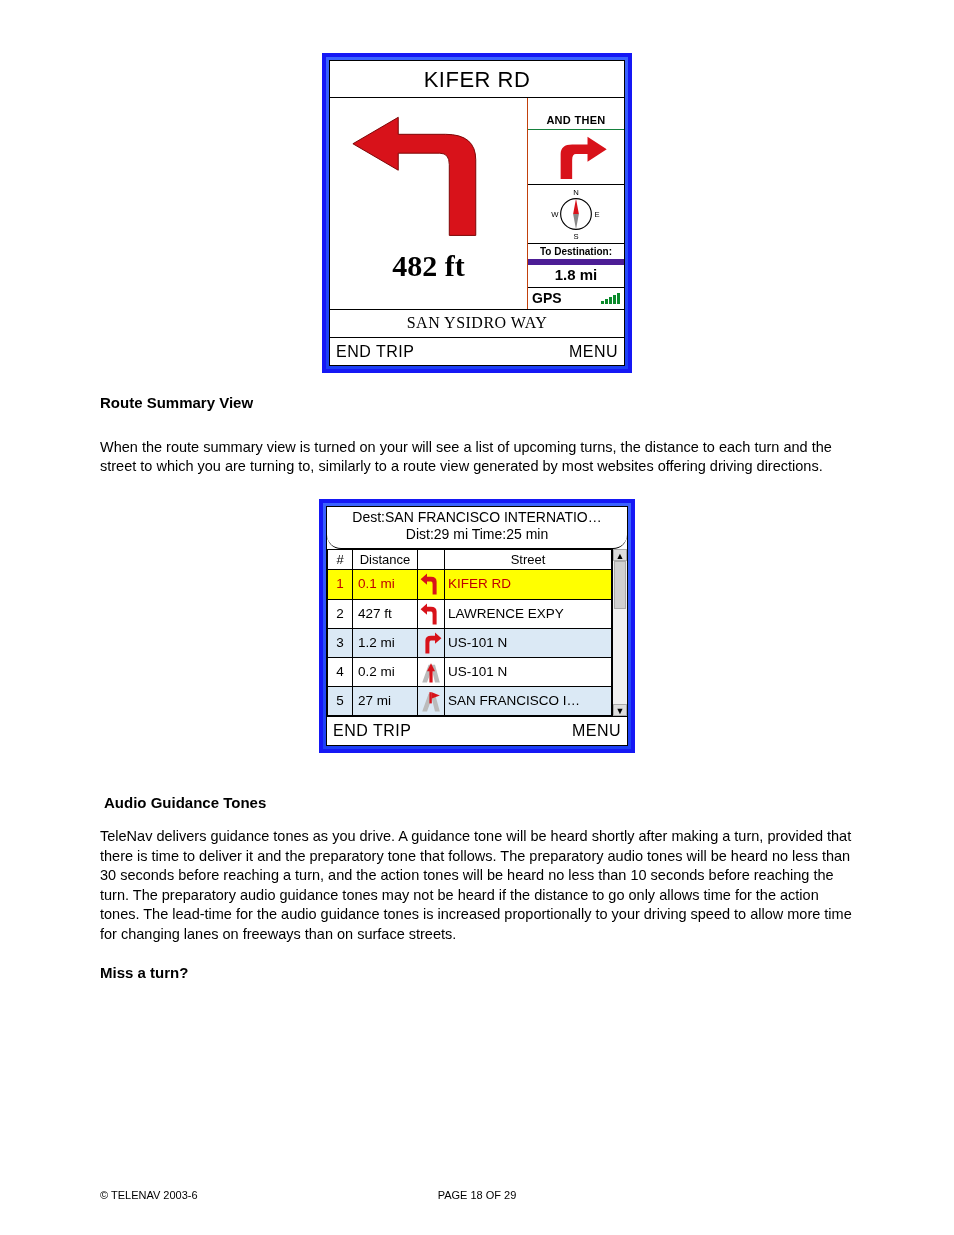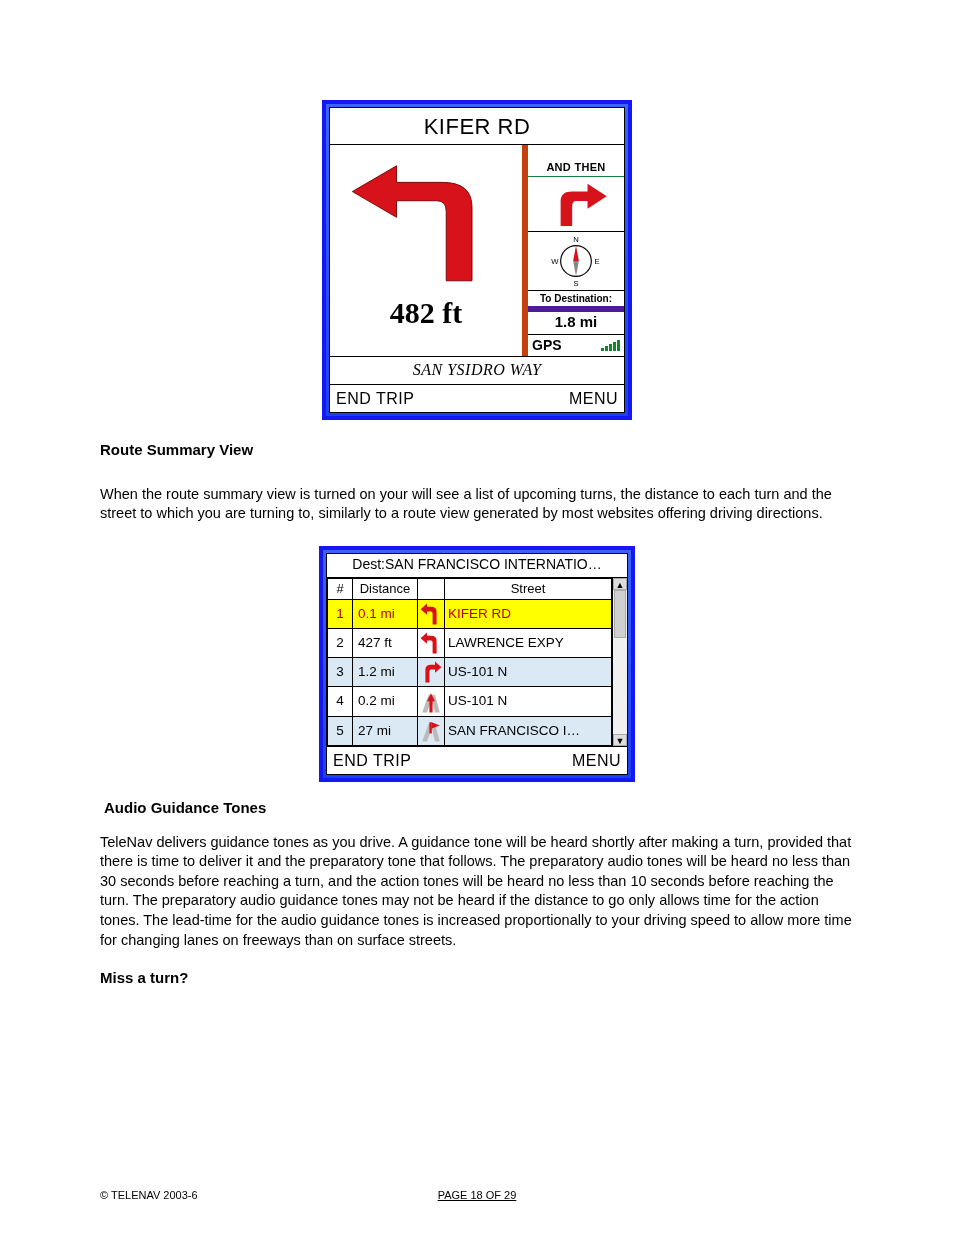--- a/index.html
+++ b/index.html
@@ -8,21 +8,21 @@
     color: #000;
     background: #fff;
     margin: 0;
     padding: 0;
     line-height: 1.35;
   }
   .page {
     width: 954px;
     min-height: 1235px;
     box-sizing: border-box;
-    padding: 100px 100px 35px 100px;
+    padding: 53px 100px 35px 100px;
     position: relative;
   }
   .center { text-align: center; }
   .screenshot-frame {
     display: inline-block;
     border: 4px solid #1518f5;
     background: linear-gradient(#3b63ff, #1c3ff5);
     padding: 3px;
   }
   .nav-screen {
@@ -39,21 +39,21 @@
     padding: 4px 0 2px 0;
   }
   .nav-body {
     display: flex;
     border-bottom: 1px solid #000;
   }
   .nav-main {
     flex: 1;
     text-align: center;
     padding: 6px 4px 6px 4px;
-    border-right: 6px solid #c2410c;
+    border-right: 1px solid #c2410c;
   }
   .big-arrow-wrap { height: 140px; position: relative; }
   .nav-dist {
     font-family: Georgia, "Times New Roman", serif;
     font-weight: bold;
     font-size: 30px;
     margin-top: 2px;
   }
   .nav-side { width: 96px; display: flex; flex-direction: column; }
   .and-then-lbl {
@@ -95,21 +95,20 @@
   }
   .bars { display: inline-flex; align-items: flex-end; gap: 1px; }
   .bars span { width: 3px; background: #0a8a2b; display: inline-block; }
   .current-road {
     font-family: "Book Antiqua", Georgia, serif;
     font-size: 16px;
     text-align: center;
     border-bottom: 1px solid #000;
     padding: 2px 0 3px 0;
     letter-spacing: 0.5px;
-    font-style: italic;
   }
   .soft-row {
     display: flex;
     justify-content: space-between;
     font-family: "Arial Narrow", Arial, sans-serif;
     font-size: 16px;
     font-weight: 500;
     padding: 3px 6px;
     letter-spacing: 0.5px;
   }
@@ -125,20 +124,21 @@
     width: 300px;
     background: #fff;
     border: 1px solid #000;
     font-family: "Trebuchet MS", Arial, sans-serif;
     font-size: 14px;
   }
   .sum-head {
     border-bottom: 1px solid #000;
     padding: 2px 6px 4px 6px;
     line-height: 1.25;
+    border-radius: 14px;
   }
   .sum-table-wrap { display: flex; }
   .sum-table { flex: 1; border-collapse: collapse; width: 100%; }
   .sum-table th, .sum-table td {
     border: 1px solid #000;
     padding: 5px 3px;
     font-weight: normal;
     text-align: left;
     font-size: 13.5px;
     white-space: nowrap;
@@ -183,21 +183,20 @@
     left: 100px;
     right: 100px;
     font-size: 11px;
     display: flex;
     justify-content: space-between;
   }
   .footer-center {
     position: absolute;
     left: 0; right: 0;
     text-align: center;
-    text-decoration: underline;
   }
 </style>
 </head>
 <body>
 
 <div class="page">
 
   <div class="center">
     <div class="screenshot-frame">
       <div class="nav-screen">
@@ -253,20 +252,21 @@
   </div>
 
   <div class="sec-head">Route Summary View</div>
   <p class="para">When the route summary view is turned on your will see a list of upcoming turns, the distance to each turn and the street to which you are turning to, similarly to a route view generated by most websites offering driving directions.</p>
 
   <div class="center" style="margin-top:22px">
     <div class="screenshot-frame">
       <div class="summary-screen">
         <div class="sum-head">
           <div>Dest:SAN FRANCISCO INTERNATIO…</div>
+          <div>Dist:29 mi Time:25 min</div>
         </div>
         <div class="sum-table-wrap">
           <table class="sum-table">
             <thead>
               <tr>
                 <th>#</th>
                 <th>Distance</th>
                 <th></th>
                 <th>Street</th>
               </tr>
@@ -335,21 +335,21 @@
           </div>
         </div>
         <div class="soft-row" style="border-top:1px solid #000">
           <span>END TRIP</span>
           <span>MENU</span>
         </div>
       </div>
     </div>
   </div>
 
-  <div class="sec-head" style="margin-top:16px;padding-left:4px">Audio Guidance Tones</div>
+  <div class="sec-head" style="margin-top:40px;padding-left:4px">Audio Guidance Tones</div>
   <p class="para" style="margin-top:-10px">TeleNav delivers guidance tones as you drive. A guidance tone will be heard shortly after making a turn, provided that there is time to deliver it and the preparatory tone that follows.  The preparatory audio tones will be heard no less than 30 seconds before reaching a turn, and the action tones will be heard no less than 10 seconds before reaching the turn.   The preparatory audio guidance tones may not be heard if the distance to go only allows time for the action tones.   The lead-time for the audio guidance tones is increased proportionally to your driving speed to allow more time for changing lanes on freeways than on surface streets.</p>
 
   <div class="sec-head" style="margin-top:18px;margin-bottom:8px">Miss a turn?</div>
 
   <div class="footer-row">
     <span>© TELENAV 2003-6</span>
     <span></span>
   </div>
   <div class="footer-row footer-center">
     <span style="margin:auto">PAGE 18 OF 29</span>

